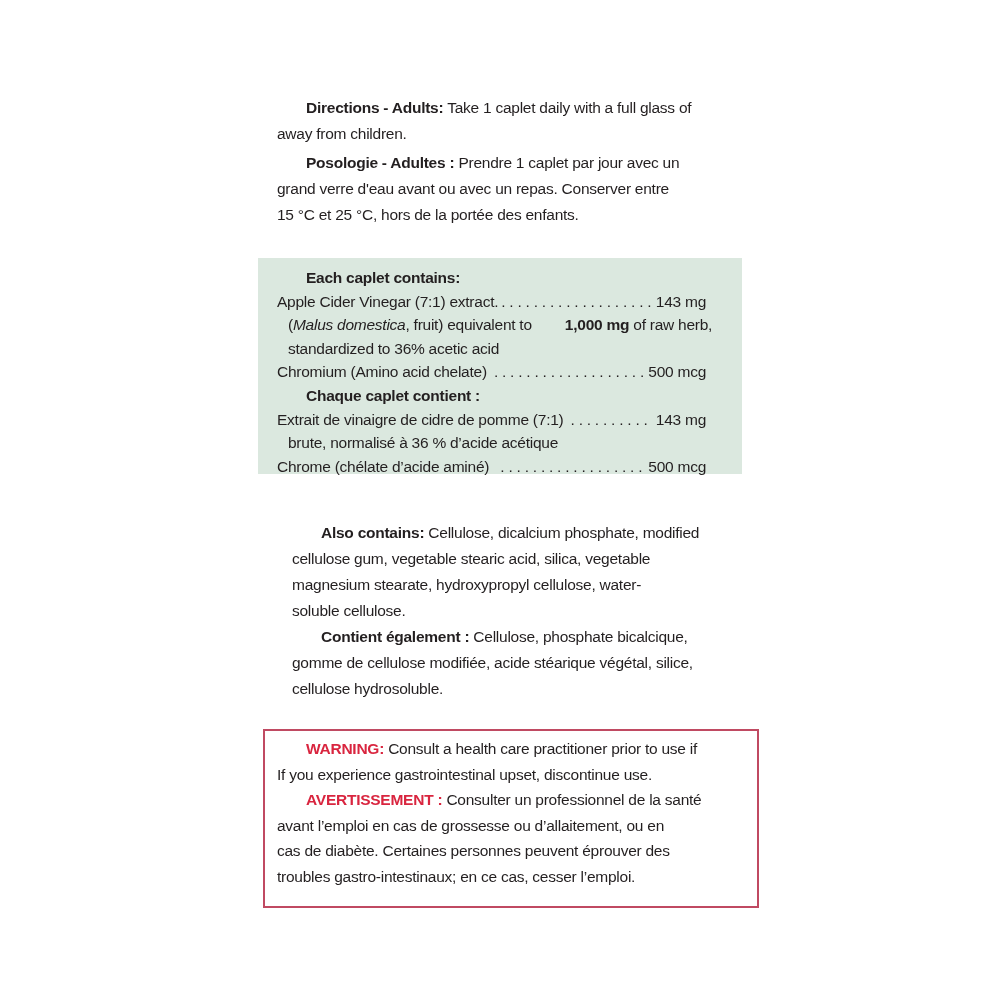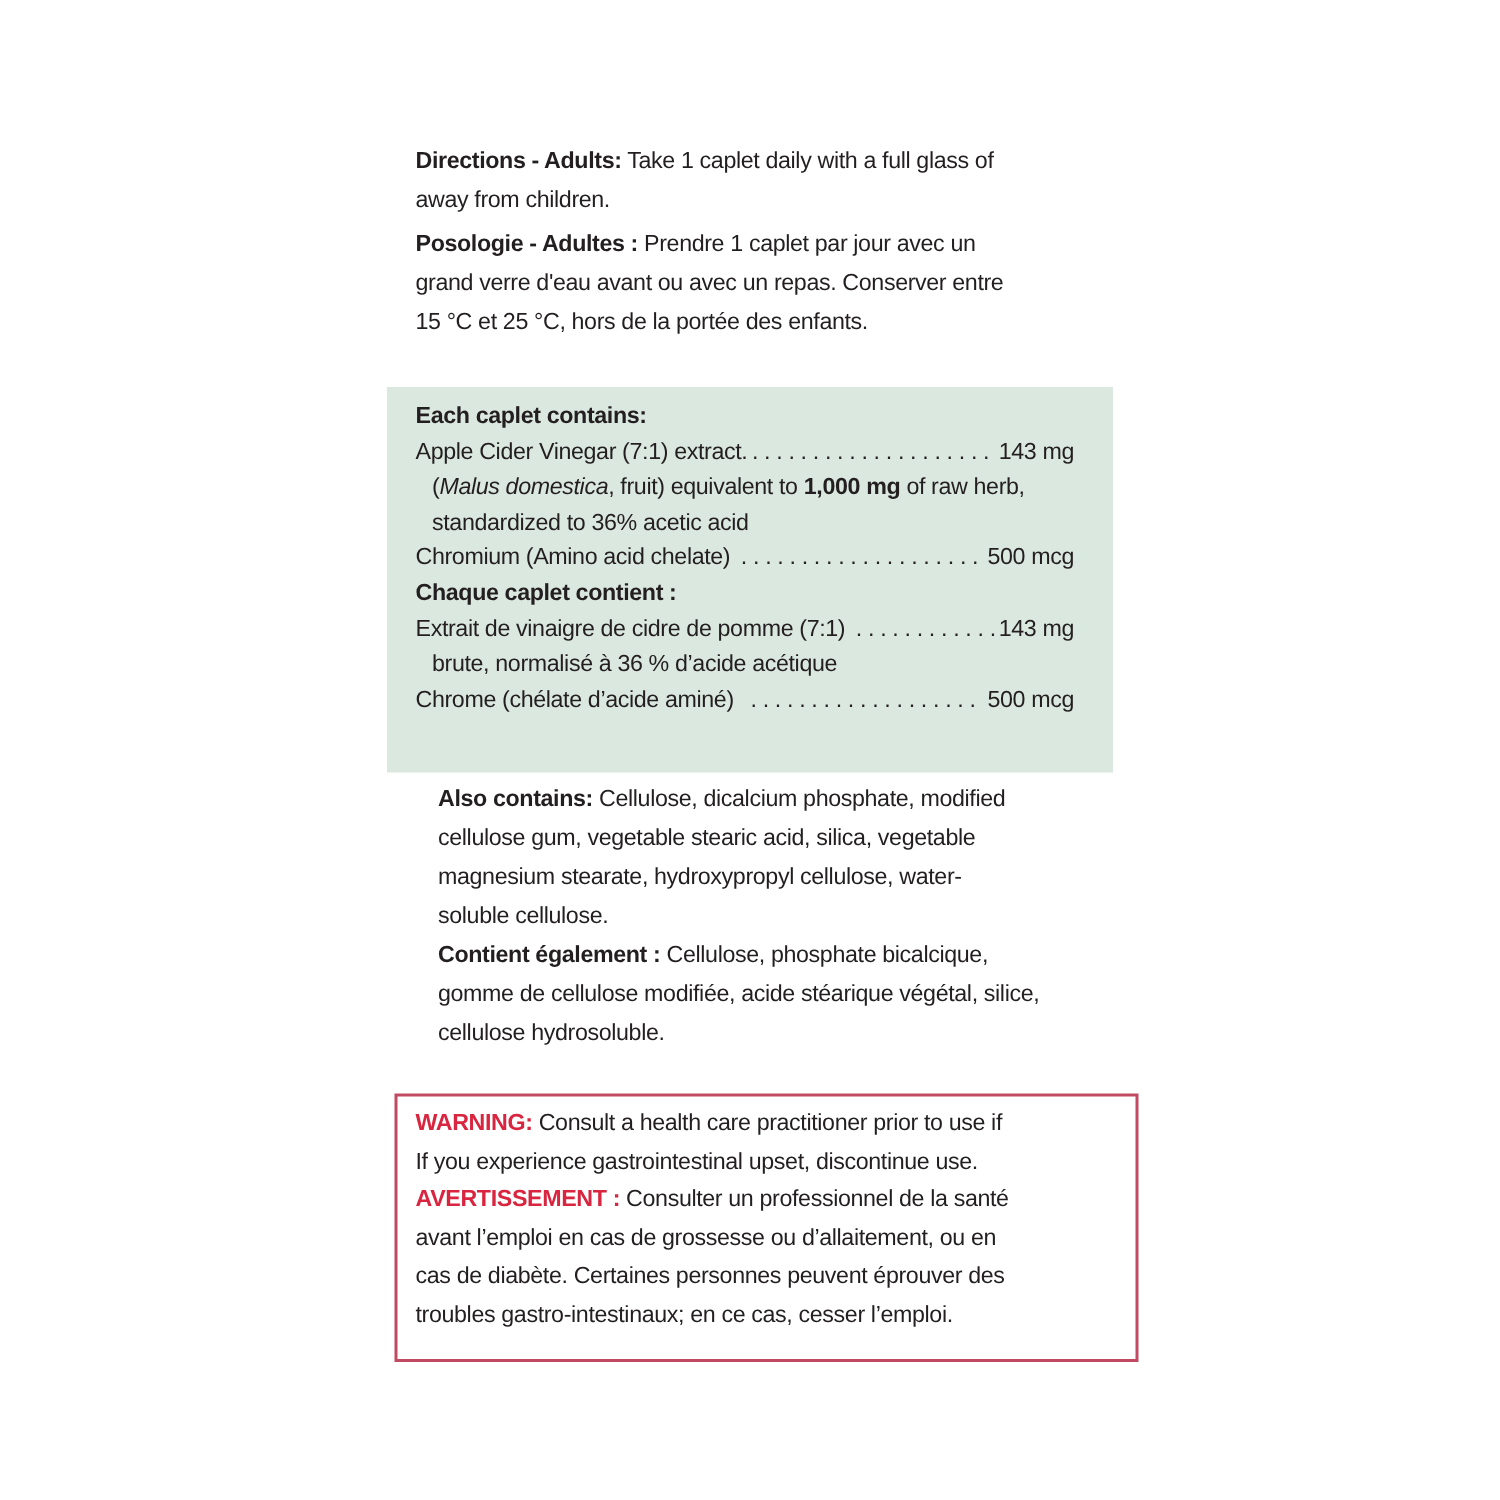--- a/index.html
+++ b/index.html
@@ -8,36 +8,36 @@
     background: #ffffff;
     position: relative;
     font-family: "Liberation Sans", sans-serif;
     color: #231f20;
     letter-spacing: -0.25px;
     -webkit-font-smoothing: antialiased;
   }
   section { position: absolute; }
   p { margin: 0; padding: 0; }
   .ln { display: block; white-space: pre; }
-  b, .bold { font-weight: 700; }
+  b, .bold { font-weight: 700; margin-left: 29px; }
 
   
   .directions {
     left: 277px; top: 95px;
     font-size: 15.5px; line-height: 26px;
   }
   .directions p + p { margin-top: 3px; }
 
   
   .panel {
     left: 258px; top: 258px;
-    width: 484px; height: 257px;
+    width: 484px; height: 216px;
     box-sizing: border-box;
     background: #dbe8df;
-    padding: 8px 26px 0 19px;
+    padding: 8px 36px 0 19px;
     font-size: 15.5px; line-height: 23.6px;
   }
   .panel .row { display: flex; align-items: flex-start; white-space: pre; }
   .panel .row .name { flex: 0 0 auto; }
   .panel .row .dots { flex: 1 1 auto; overflow: hidden; white-space: pre; margin: 0 3px; }
   .panel .row .val { flex: 0 0 auto; }
   .panel .sub { padding-left: 11px; }
 
   
   .also {

